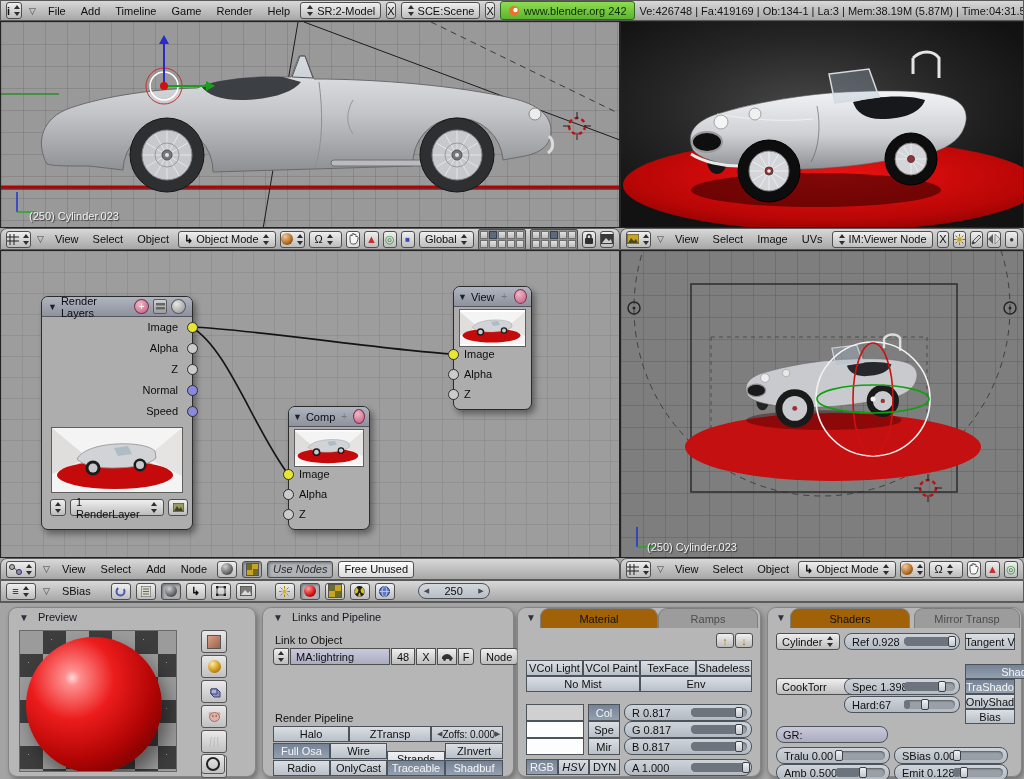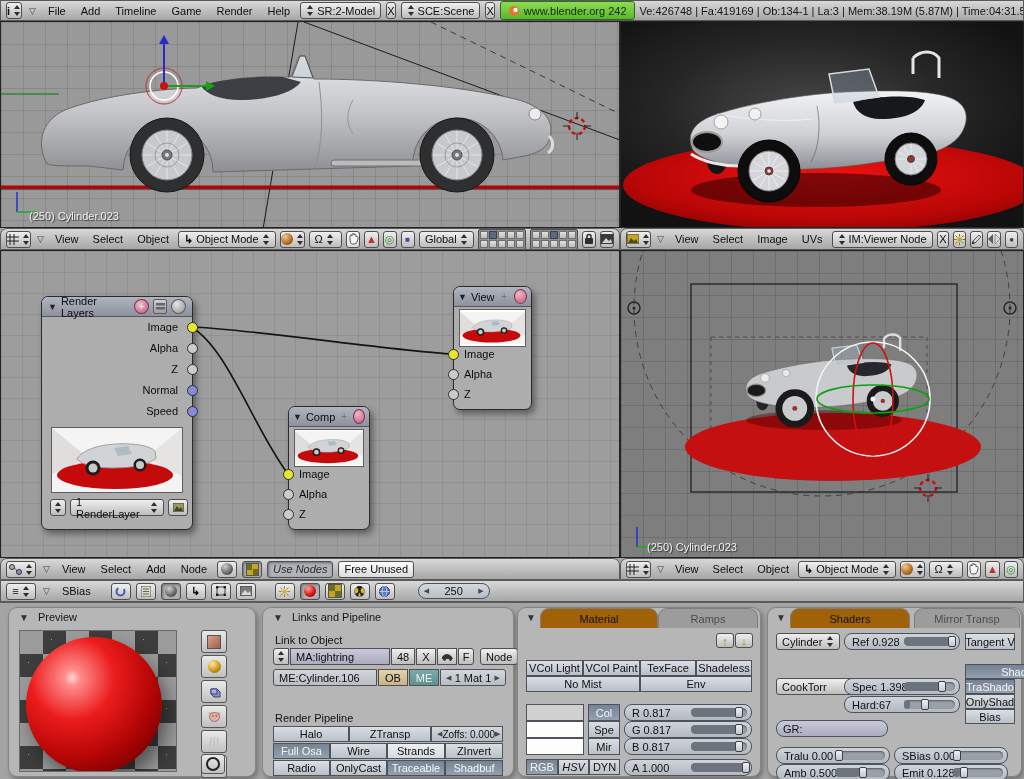--- a/index.html
+++ b/index.html
@@ -795,41 +795,31 @@
         <span class="btn sq" style="border-radius:0;">
             <svg width="13" height="8" viewBox="0 0 13 8">
               <path d="M1,6 L1,4 Q3,1 6,1 Q9,1 11,4 L12,6 Z" fill="#333"></path>
               <circle cx="3.5" cy="6.5" r="1.4" fill="#333"></circle>
               <circle cx="9.5" cy="6.5" r="1.4" fill="#333"></circle>
             </svg>
           </span>
         <span class="btn sq" style="width:16px;border-radius:0 3px 3px 0;">F</span>
         <span class="btn" style="margin-left:5px;">Node</span>
       </div>
-      <div style="position:absolute;left:10px;top:61px;display:flex;gap:1px;">
-        <span class="btn" style="width:104px;border-radius:3px 0 0 3px;background:linear-gradient(#d2d6da,#b8bec4);">ME:Cylinder.106</span>
-        <span class="btn" style="width:30px;justify-content:center;border-radius:0;background:linear-gradient(#e3d4ae,#c6b488);">OB</span>
-        <span class="btn" style="width:30px;justify-content:center;border-radius:0;background:linear-gradient(#79a8a8,#5f9292);color:#f2f2f2;">ME</span>
-        <span class="numf" style="position:static;width:66px;border-radius:0 3px 3px 0;height:17px;">
-          <span class="arr">◀</span>
-          <span>1 Mat 1</span>
-          <span class="arr">▶</span>
-        </span>
-      </div>
       <span class="lblsm" style="left:12px;top:104px;">Render Pipeline</span>
       <span class="tbtn" style="left:10px;top:118px;width:76px;">Halo</span>
       <span class="tbtn" style="left:86px;top:118px;width:82px;">ZTransp</span>
       <span class="numf" style="left:168px;top:118px;width:72px;border-radius:0;height:16px;">
         <span class="arr">◀</span>
         <span style="font-size:10px;">Zoffs: 0.000</span>
         <span class="arr">▶</span>
       </span>
       <span class="tbtn on" style="left:10px;top:135px;width:57px;">Full Osa</span>
       <span class="tbtn" style="left:67px;top:135px;width:57px;">Wire</span>
-      <span class="tbtn lite" style="left:124px;top:135px;width:58px;">Strands</span>
+      <span class="tbtn lite" style="left:124px;top:143px;width:58px;">Strands</span>
       <span class="tbtn" style="left:182px;top:135px;width:58px;">ZInvert</span>
       <span class="tbtn" style="left:10px;top:152px;width:57px;">Radio</span>
       <span class="tbtn" style="left:67px;top:152px;width:57px;">OnlyCast</span>
       <span class="tbtn on" style="left:124px;top:152px;width:58px;">Traceable</span>
       <span class="tbtn on" style="left:182px;top:152px;width:58px;">Shadbuf</span>
     </div>
 
     <div class="panel" style="left:517px;top:4px;width:242px;height:168px;">
       <span class="ptri" style="position:absolute;left:8px;top:4px;">▼</span>
       <span class="tab on" style="left:22px;width:118px;">Material</span>
@@ -916,21 +906,21 @@
           <span class="slab">Hard:67</span>
           <span class="groove">
             <span class="sfill" style="width:12%;"></span>
             <span class="sknob" style="left:32%;"></span>
           </span>
         </span>
       <span class="tbtn on" style="left:197px;top:56px;width:72px;height:15px;padding-left:40px;">Shadow</span>
       <span class="tbtn on" style="left:197px;top:71px;width:50px;height:15px;">TraShado</span>
       <span class="tbtn" style="left:197px;top:86px;width:50px;height:15px;">OnlyShad</span>
       <span class="tbtn" style="left:197px;top:101px;width:50px;height:15px;">Bias</span>
-      <span class="fld lav" style="left:8px;top:112px;width:112px;">
+      <span class="fld lav" style="left:8px;top:118px;width:112px;">
           <span>GR:</span>
         </span>
       <span class="slider" style="left:8px;top:139px;width:114px;">
           <span class="slab">Tralu 0.00</span>
           <span class="groove">
             <span class="sfill" style="width:0%;"></span>
             <span class="sknob" style="left:0%;"></span>
           </span>
         </span>
       <span class="slider" style="left:126px;top:139px;width:114px;">

